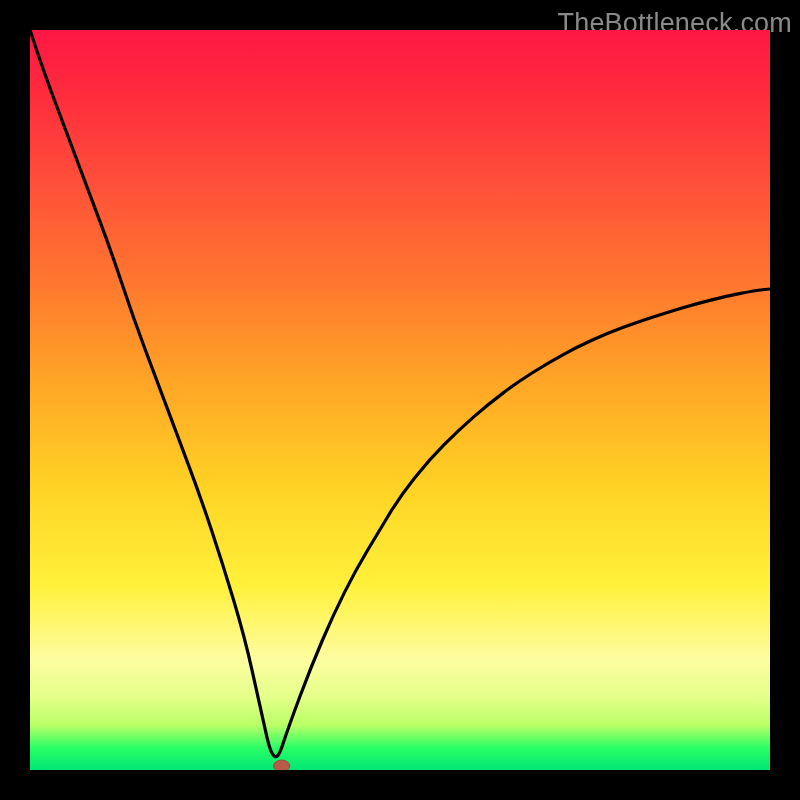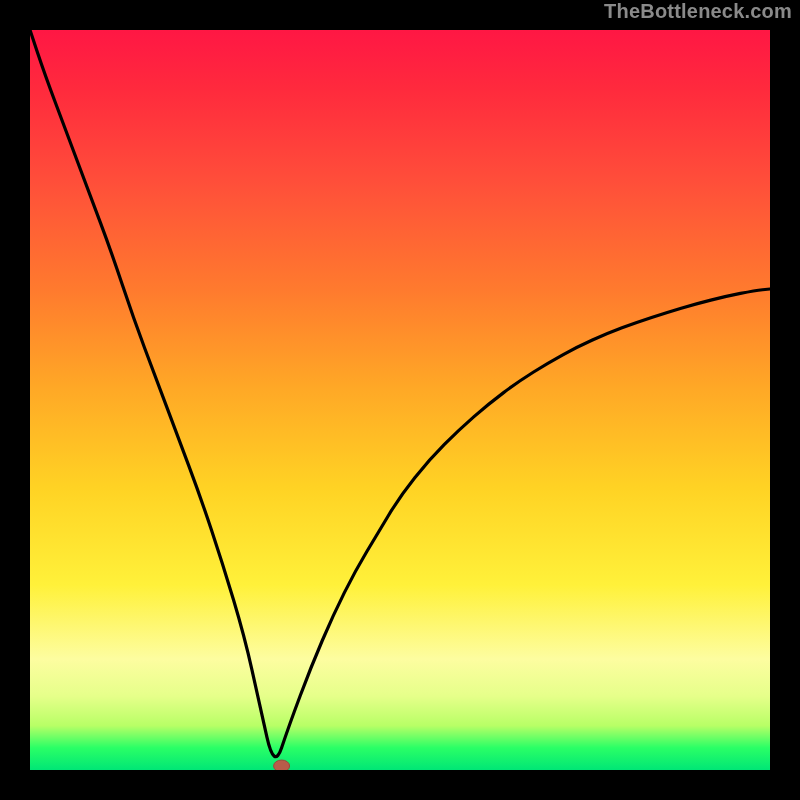--- a/index.html
+++ b/index.html
@@ -42,25 +42,25 @@
   }
   .curve-svg {
     position: absolute;
     left: 0;
     top: 0;
     width: 740px;
     height: 740px;
   }
   .watermark {
     position: absolute;
-    top: 0;
+    top: 8px;
     right: 8px;
     color: #8a8a8a;
-    font-size: 20px;
-    font-weight: 700;
+    font-size: 27px;
+    font-weight: 400;
     letter-spacing: 0.2px;
     user-select: none;
   }
 </style>
 </head>
 <body>
 
 <div class="stage">
 
   <div class="watermark">TheBottleneck.com</div>

